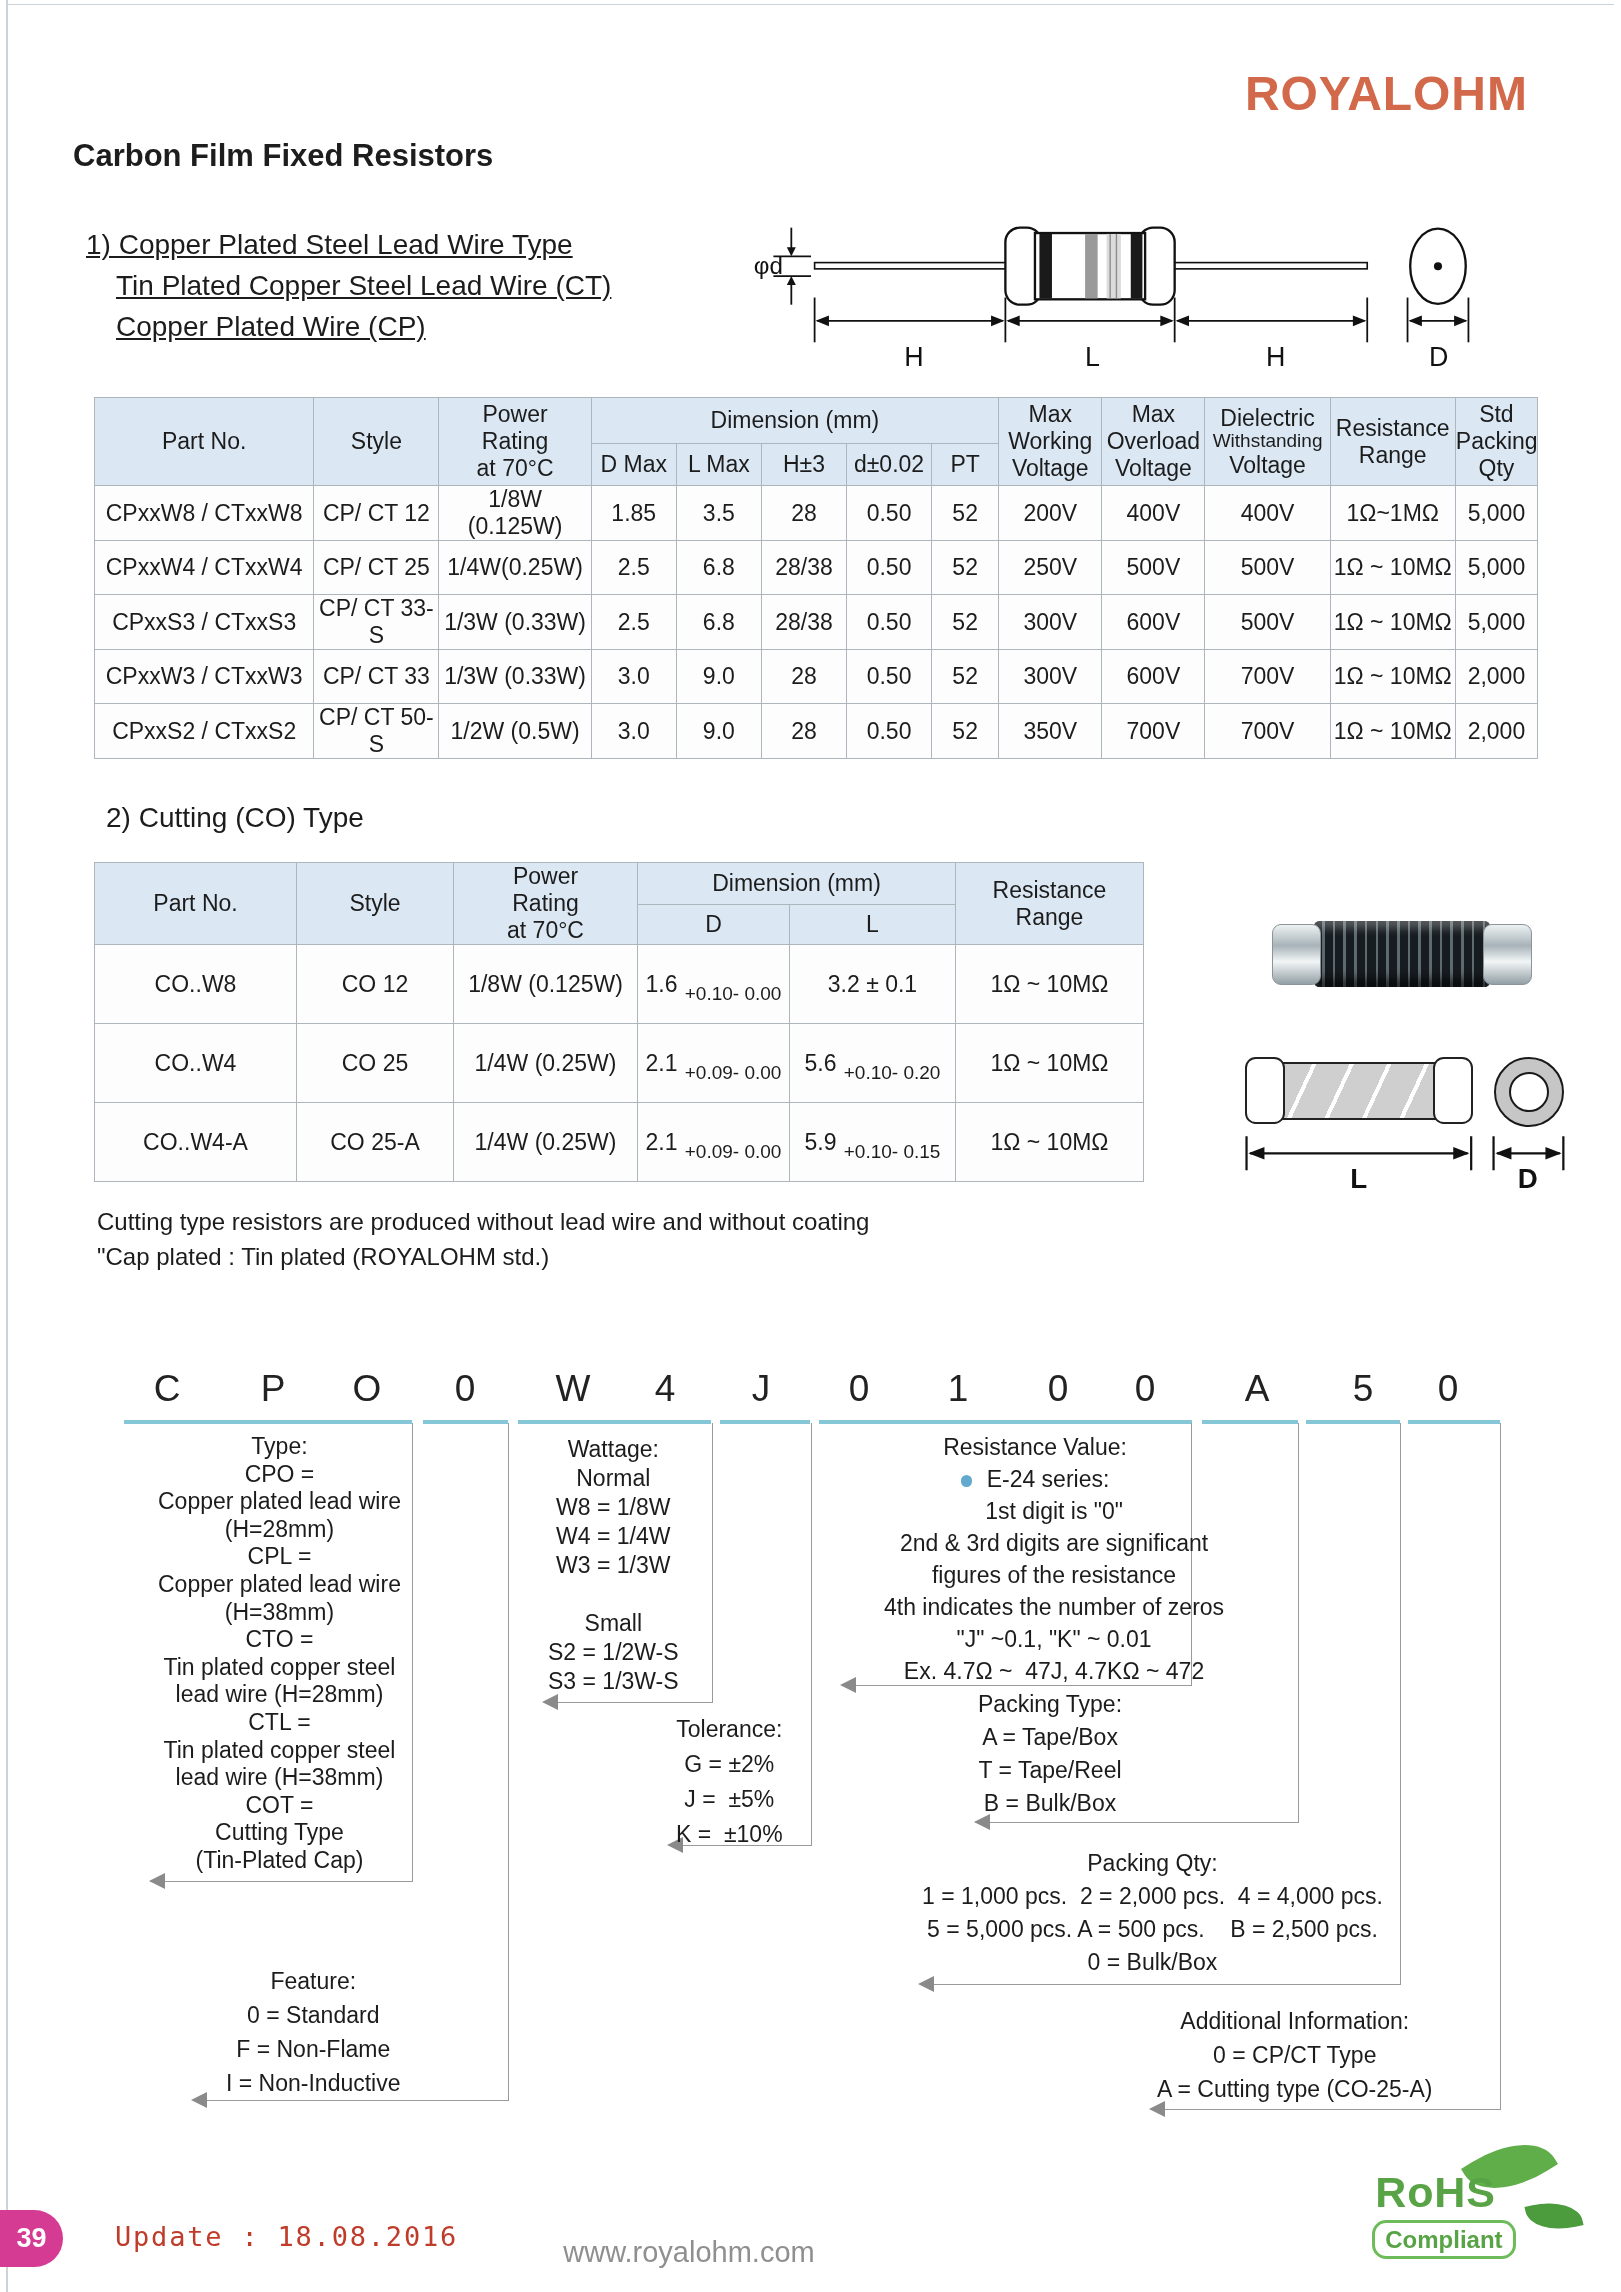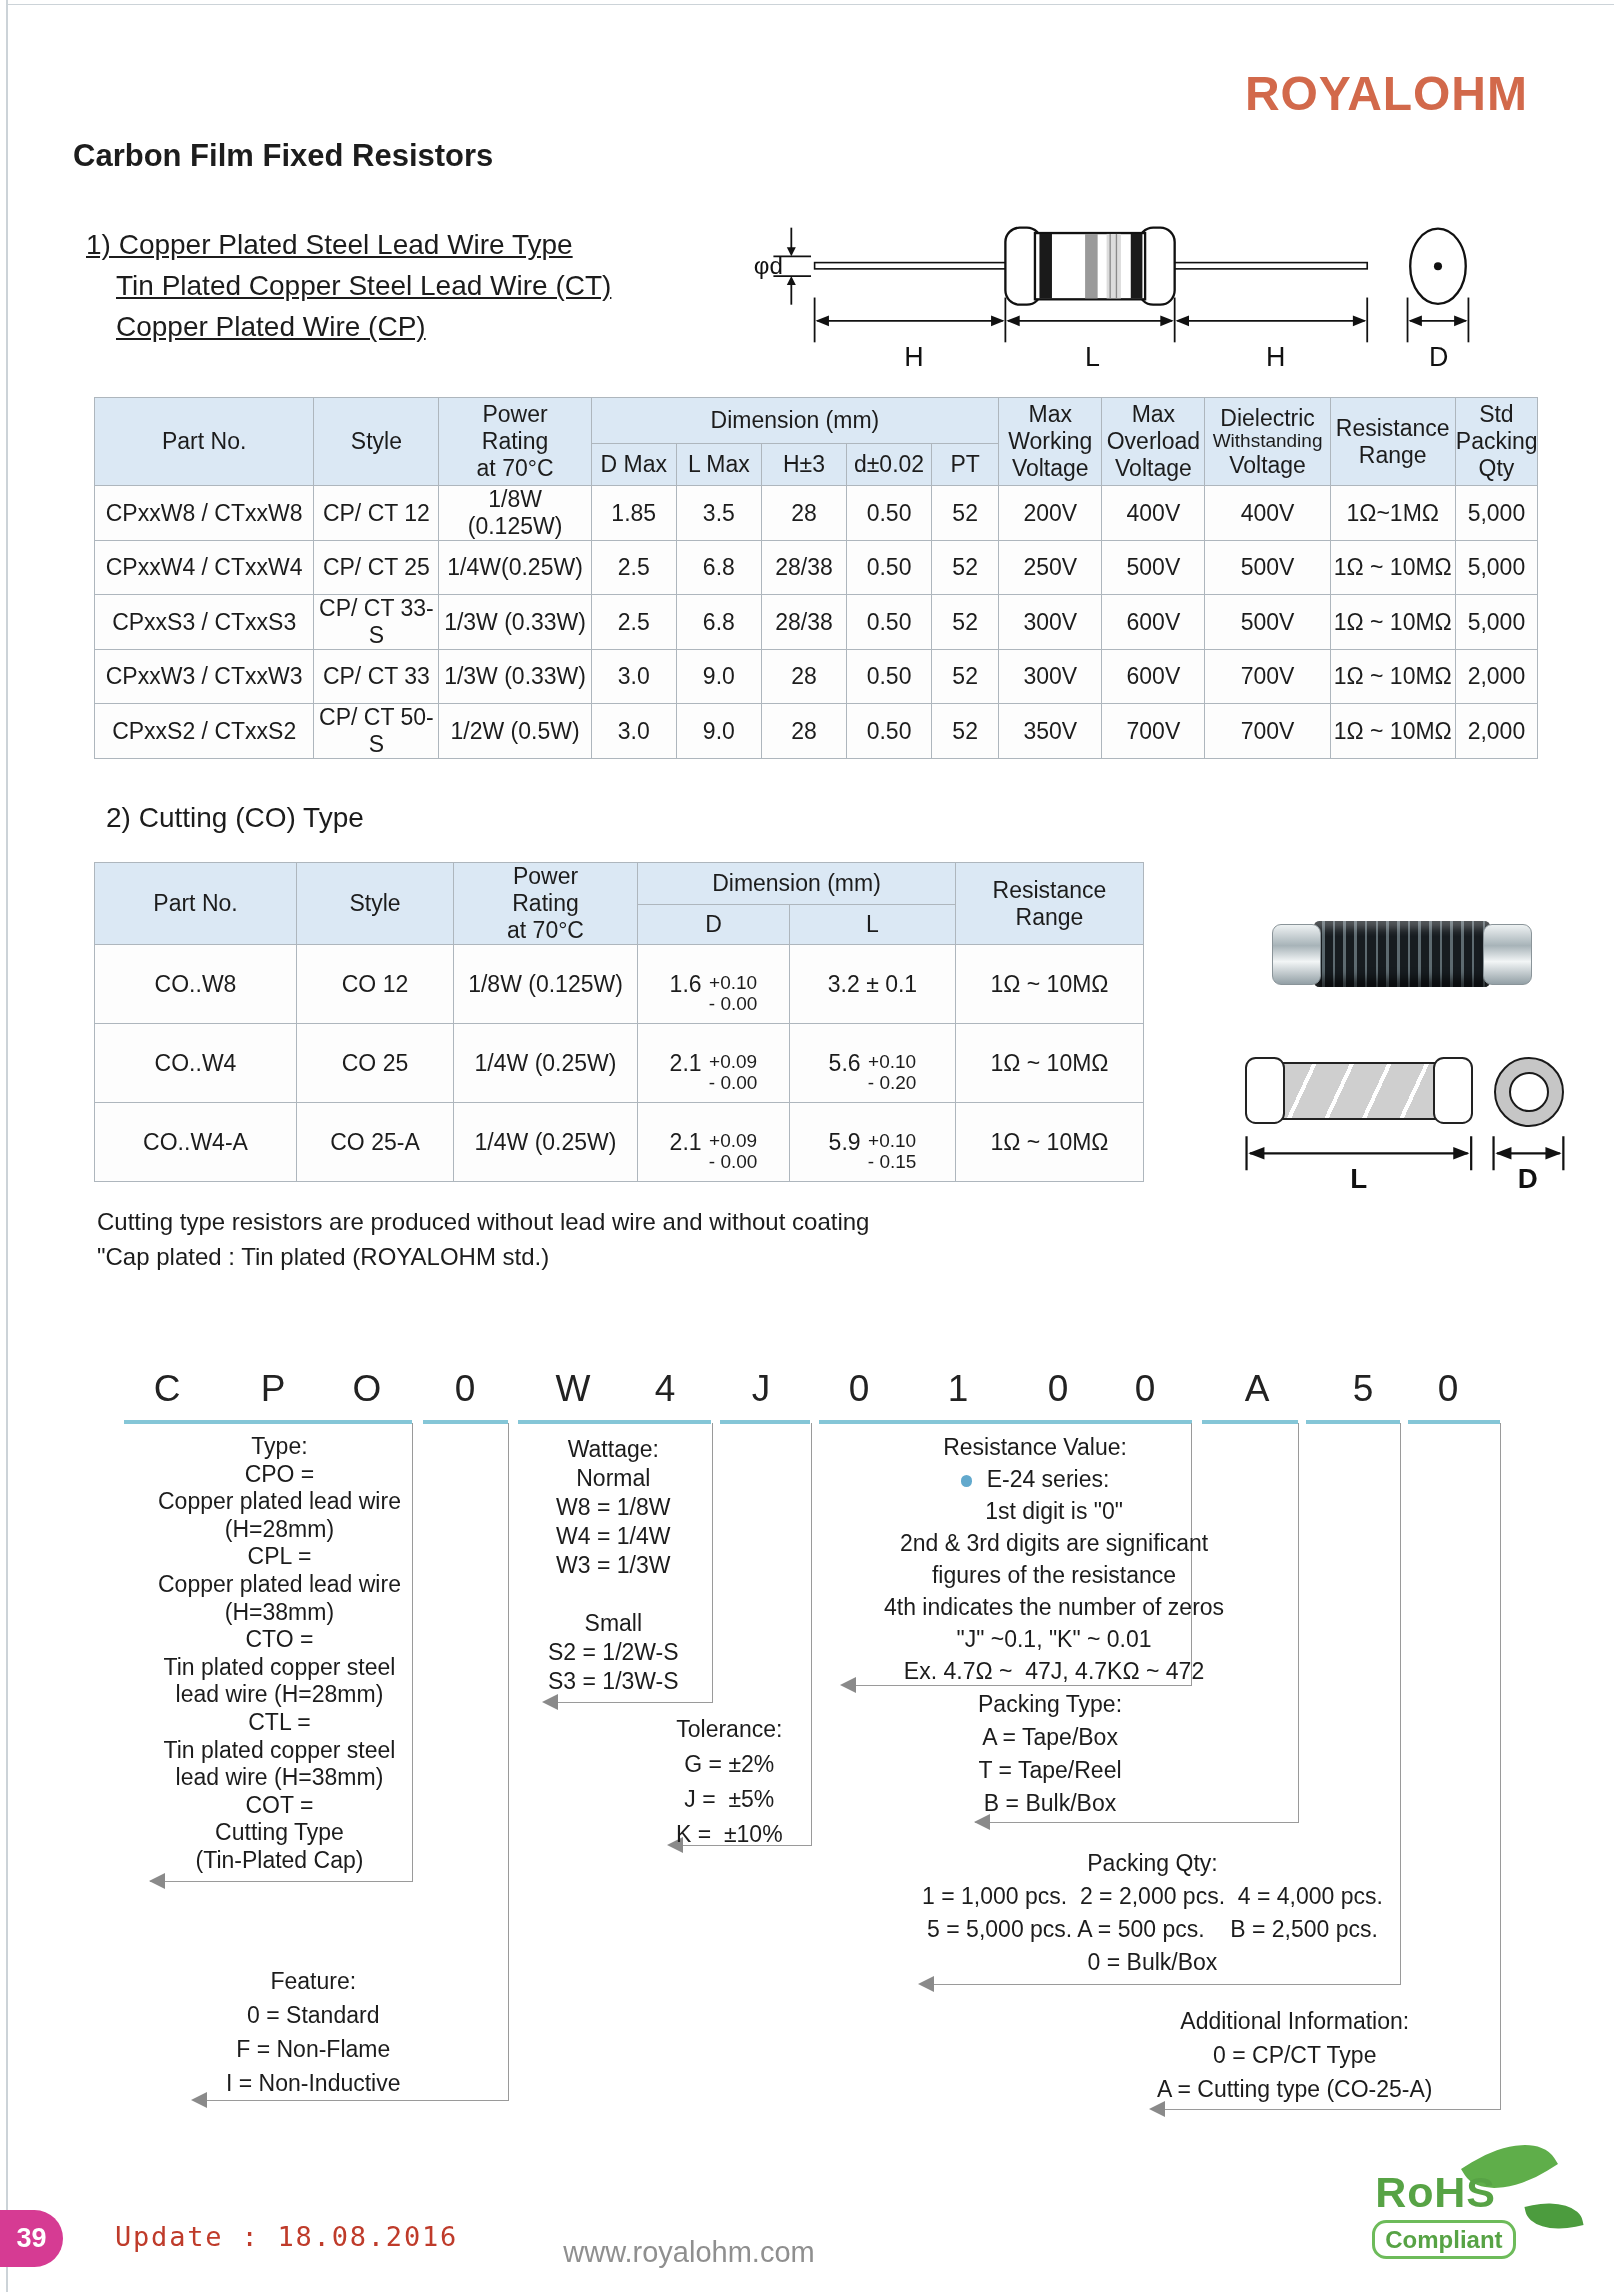--- a/index.html
+++ b/index.html
@@ -23,21 +23,21 @@
   .t1 thead tr.r2 th{height:41px;}
   .t1 tbody tr{height:54px;}
   .t2{left:94px;top:862px;width:1048px;}
   .t2 thead tr.r1 th{height:40px;}
   .t2 thead tr.r2 th{height:39px;}
   .t2 tbody tr{height:79px;}
   .pre{white-space:pre-line;line-height:27px;}
   .dline{display:block;line-height:26px;}
   .dline.small{font-size:19px;line-height:20.6px;}
   .tol{display:flex;align-items:center;justify-content:center;gap:7.2px;}
-  .tolstack{display:flex;flex-direction:column;font-size:19px;line-height:20.6px;text-align:center;margin-top:20px;}
+  .tolstack{display:flex;flex-direction:row;font-size:19px;line-height:20.6px;text-align:right;margin-top:20px;}
 
   .s2h{left:106px;top:802px;font-size:28px;}
   .notes{left:97px;top:1204px;font-size:24px;line-height:35px;}
 
   .photo{left:1272px;top:921px;display:flex;align-items:center;}
   .cap{width:47px;height:59px;border-radius:9px;border:0.9px solid #8a9499;z-index:2;
        background:linear-gradient(180deg,#eef2f3,#a7b3b8 35%,#f2f5f6 62%,#93a0a6);}
   .coil{width:176px;height:66px;margin:0 -7.2px;border-radius:5.4px;z-index:1;
         background:repeating-linear-gradient(90deg,#171c20 0px,#171c20 8px,#5d6a70 8px,#5d6a70 10.7px);
         box-shadow:inset 0 7.2px 8px rgba(255,255,255,.28), inset 0 -9px 9.9px rgba(0,0,0,.55);}

